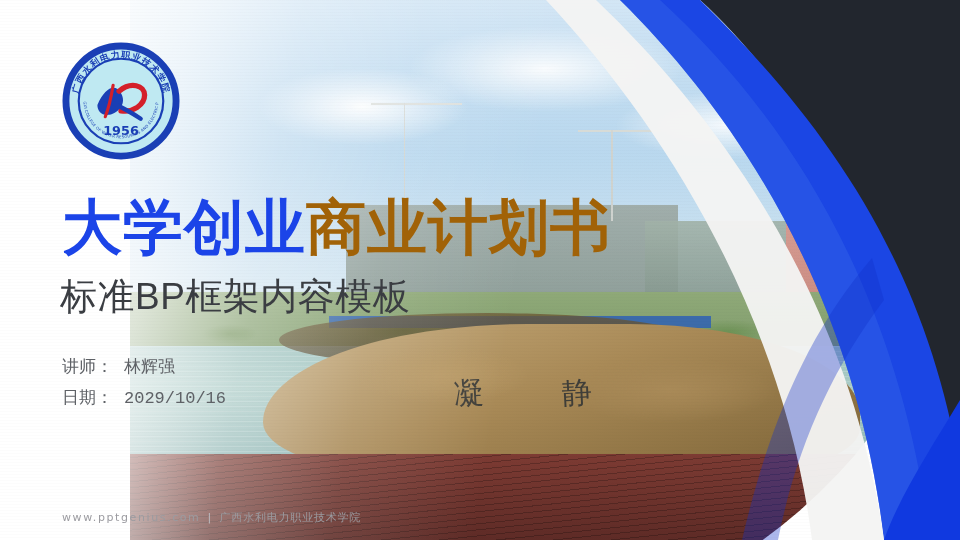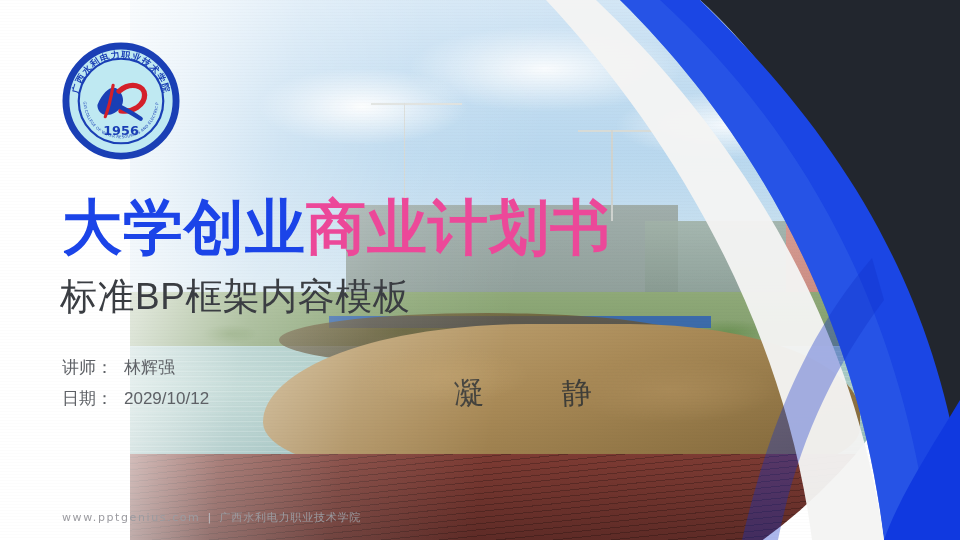--- a/index.html
+++ b/index.html
@@ -144,33 +144,33 @@
   .logo svg{display:block;width:100%;height:100%;}
 
   
   .title{
     position:absolute;left:62px;top:196px;
     font-size:60px;font-weight:700;line-height:1.06;
     letter-spacing:1px;white-space:nowrap;
     font-family:"DejaVu Sans","Liberation Sans",sans-serif;
   }
   .title .t-accent{color:#1b44e8;text-align:center;}
-  .title .t-dark{color:#ec4899;}
+  .title .t-dark{color:#a16207;}
 
   .subtitle{
     position:absolute;left:60px;top:272px;
     font-size:37px;font-weight:400;letter-spacing:.5px;
     color:#3a3d42;white-space:nowrap;
     font-family:Liberation Sans, sans-serif;
   }
 
   .meta{
     position:absolute;left:62px;top:352px;
     font-size:17px;line-height:31px;color:#5e6166;
-    font-family:Liberation Sans, sans-serif;
+    font-family:Liberation Mono, monospace;
   }
   .meta .m-row{white-space:nowrap;}
   .meta .m-label{display:inline-block;min-width:62px;}
 
   .footer{
     position:absolute;left:62px;top:510px;
     font-size:11px;color:#9b9ba0;letter-spacing:1.4px;
     white-space:nowrap;
     font-family:"DejaVu Sans","Liberation Sans",sans-serif;
   }
@@ -269,21 +269,21 @@
     <span class="t-accent">大学创业</span><span class="t-dark">商业计划书</span>
   </div>
 
   <div class="subtitle">标准BP框架内容模板</div>
 
   <div class="meta">
     <div class="m-row">
       <span class="m-label">讲师：</span><span>林辉强</span>
     </div>
     <div class="m-row">
-      <span class="m-label">日期：</span><span>2029/10/12</span>
+      <span class="m-label">日期：</span><span>2029/10/16</span>
     </div>
   </div>
 
   <div class="footer">
     <span class="f-url">www.pptgenius.com</span><span class="f-sep">|</span><span class="f-org">广西水利电力职业技术学院</span>
   </div>
 
 </div>
 
 </body></html>

